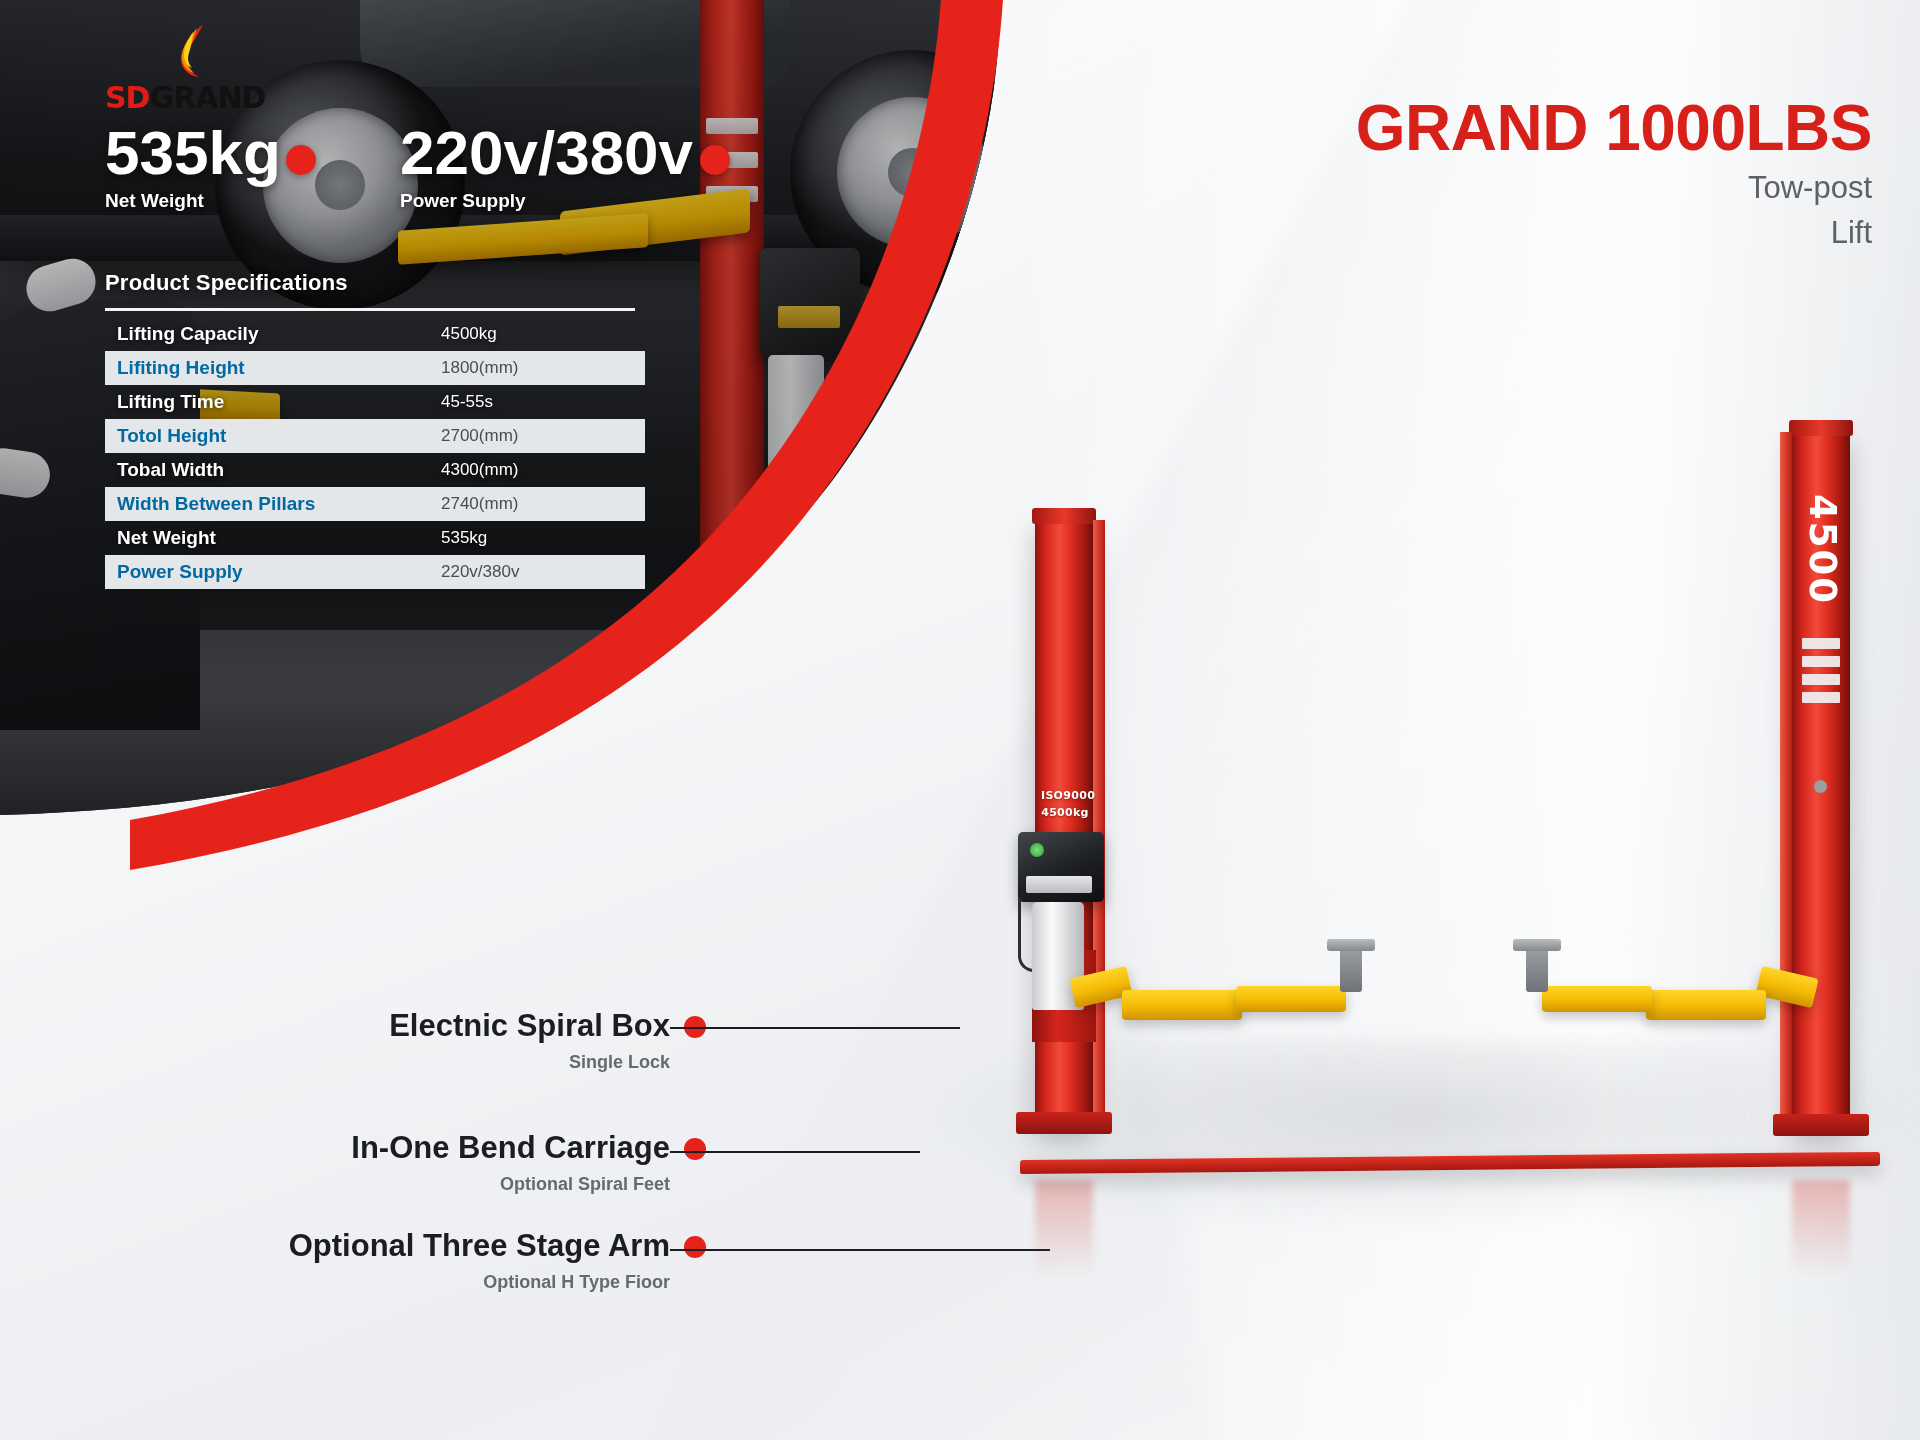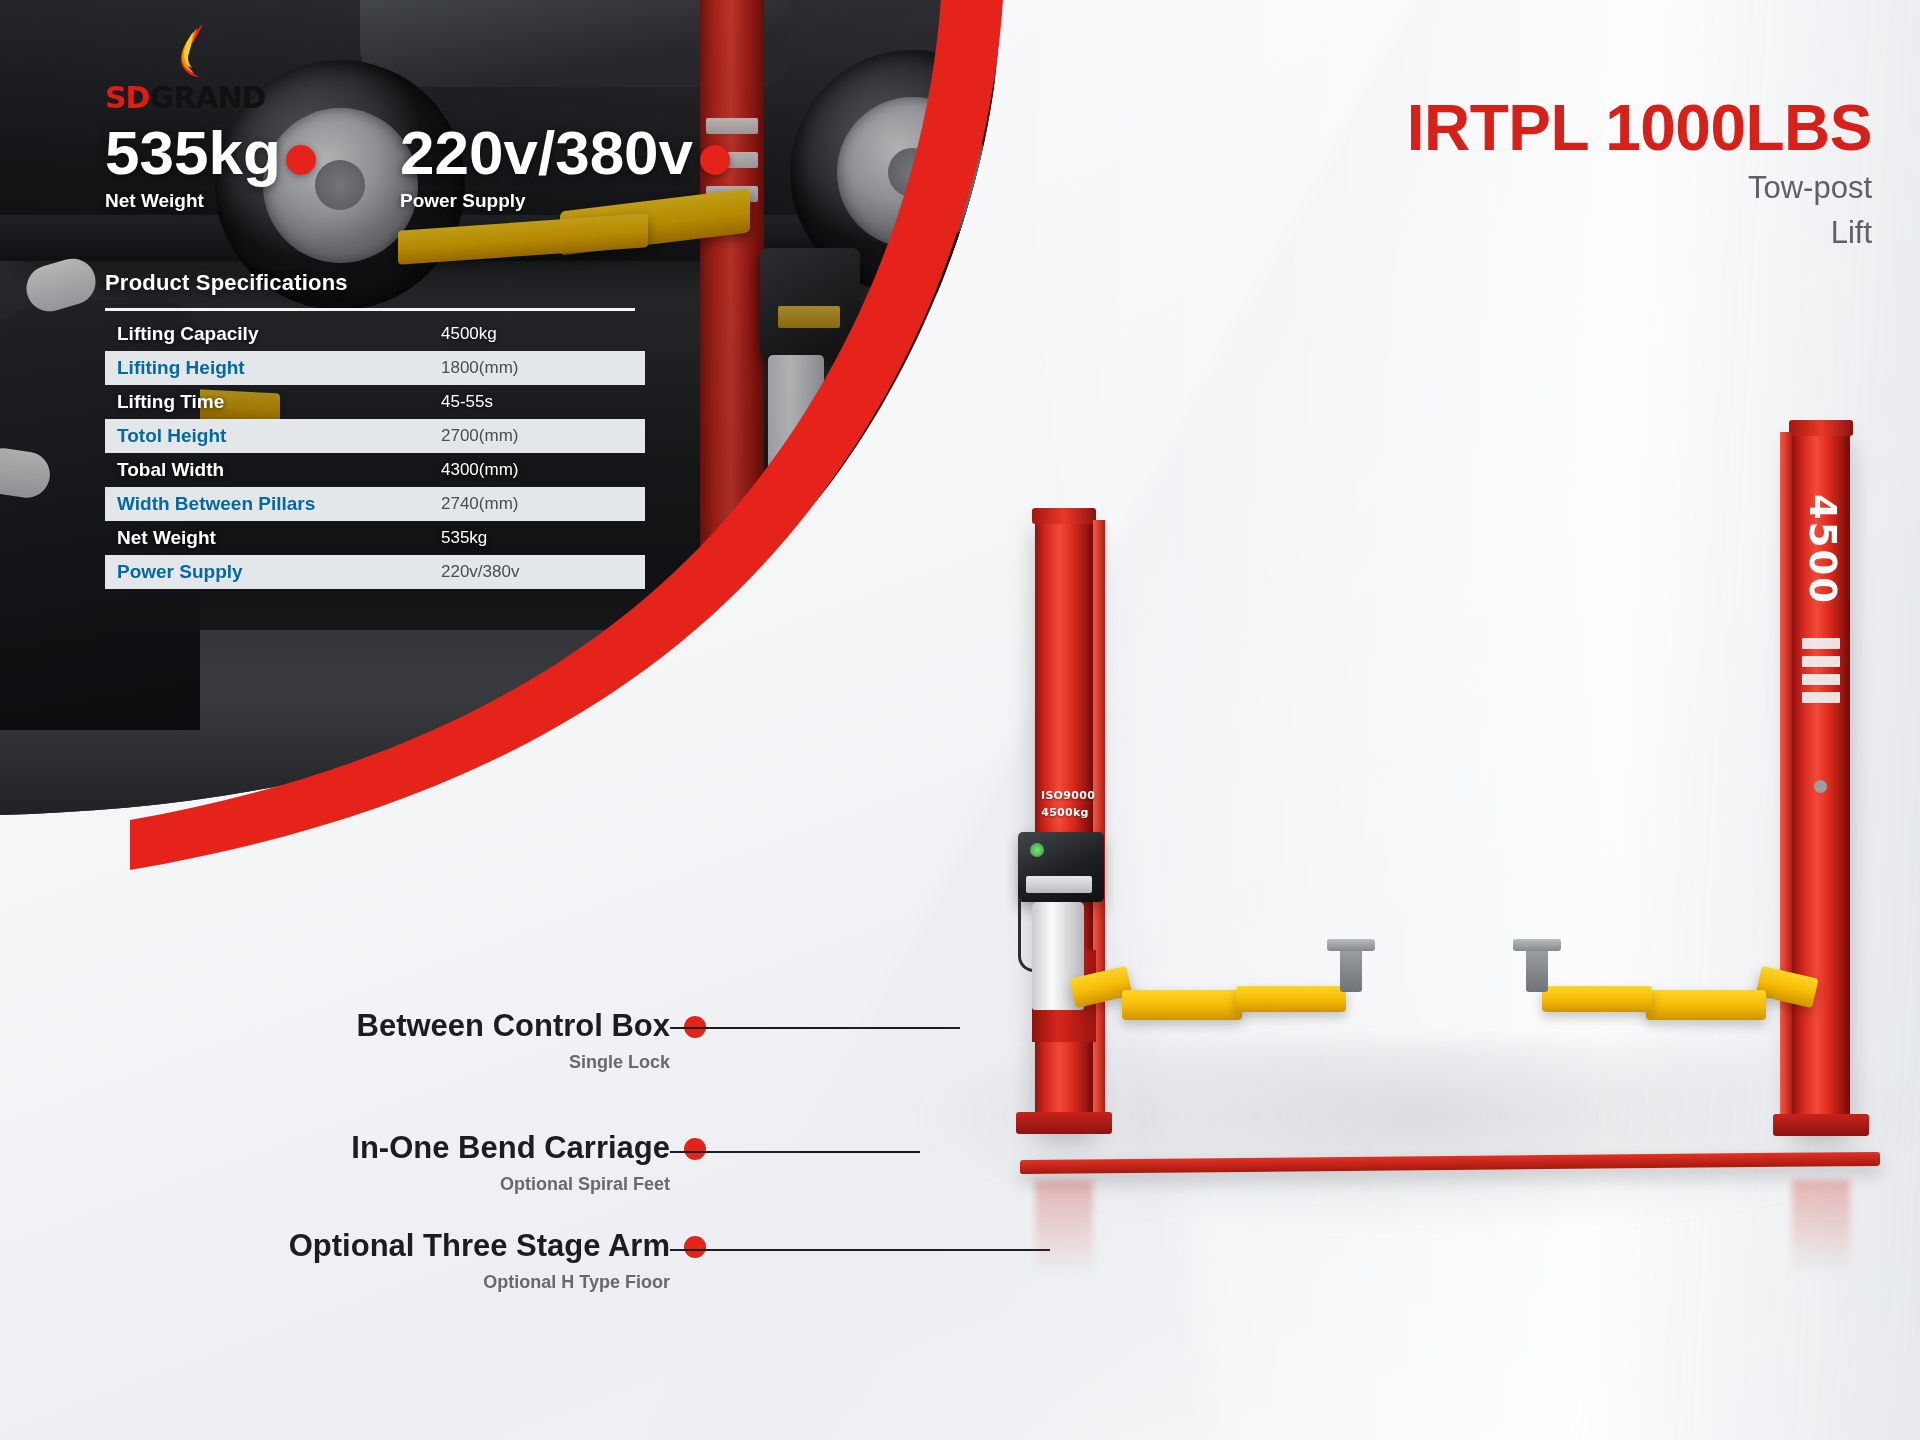--- a/index.html
+++ b/index.html
@@ -396,27 +396,27 @@
       <div class="k">Net Weight</div>
       <div class="v">535kg</div>
     </div>
     <div class="spec-row even">
       <div class="k">Power Supply</div>
       <div class="v">220v/380v</div>
     </div>
   </div>
 
   <div class="title-block">
-    <div class="title-main">IRTPL 1000LBS</div>
+    <div class="title-main">GRAND 1000LBS</div>
     <div class="title-sub">Tow-post</div>
     <div class="title-sub">Lift</div>
   </div>
 
   <div class="callout co1">
-    <div class="lbl">Between Control Box</div>
+    <div class="lbl">Electnic Spiral Box</div>
     <div class="cdot" style="right:-36px; top:8px"></div>
     <div class="sub">Single Lock</div>
   </div>
   <div class="lead-line" style="left:670px; top:1027px; width:290px;"></div>
 
   <div class="callout co2">
     <div class="lbl">In-One Bend Carriage</div>
     <div class="cdot" style="right:-36px; top:8px"></div>
     <div class="sub">Optional Spiral Feet</div>
   </div>

